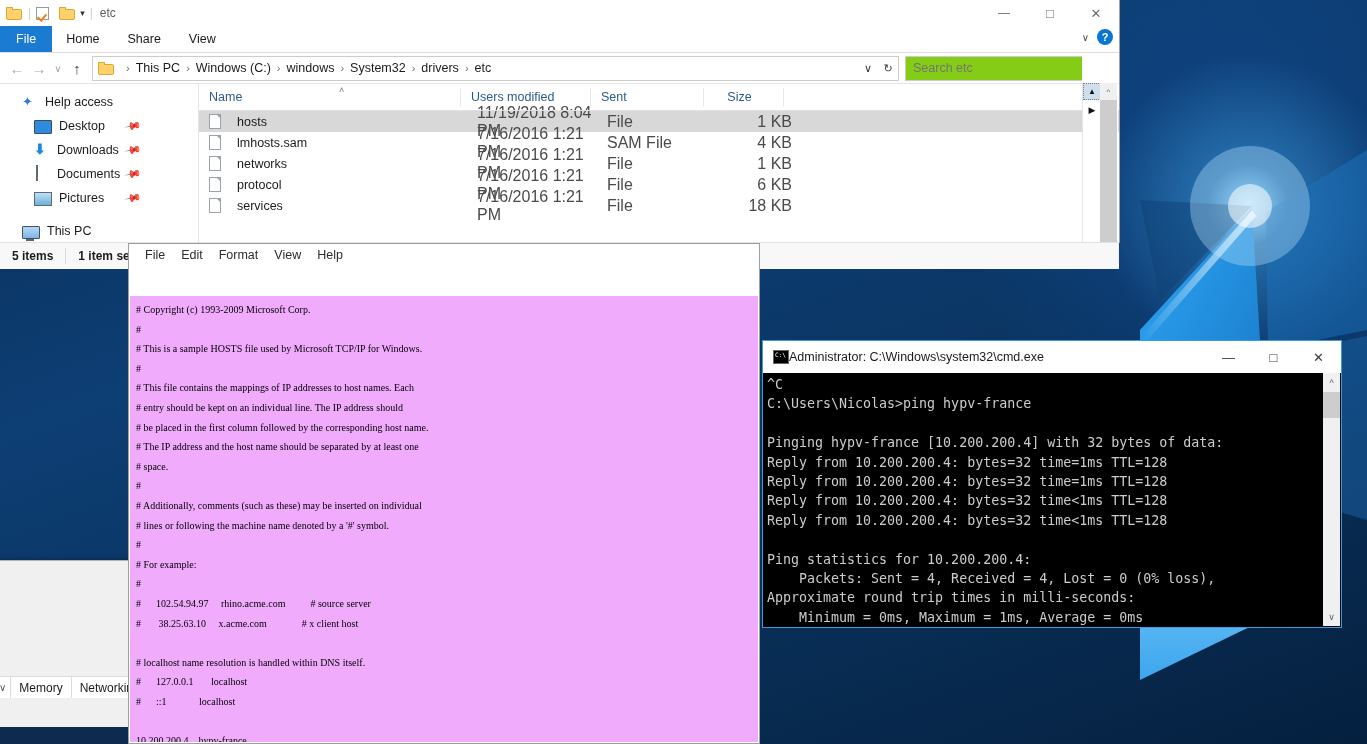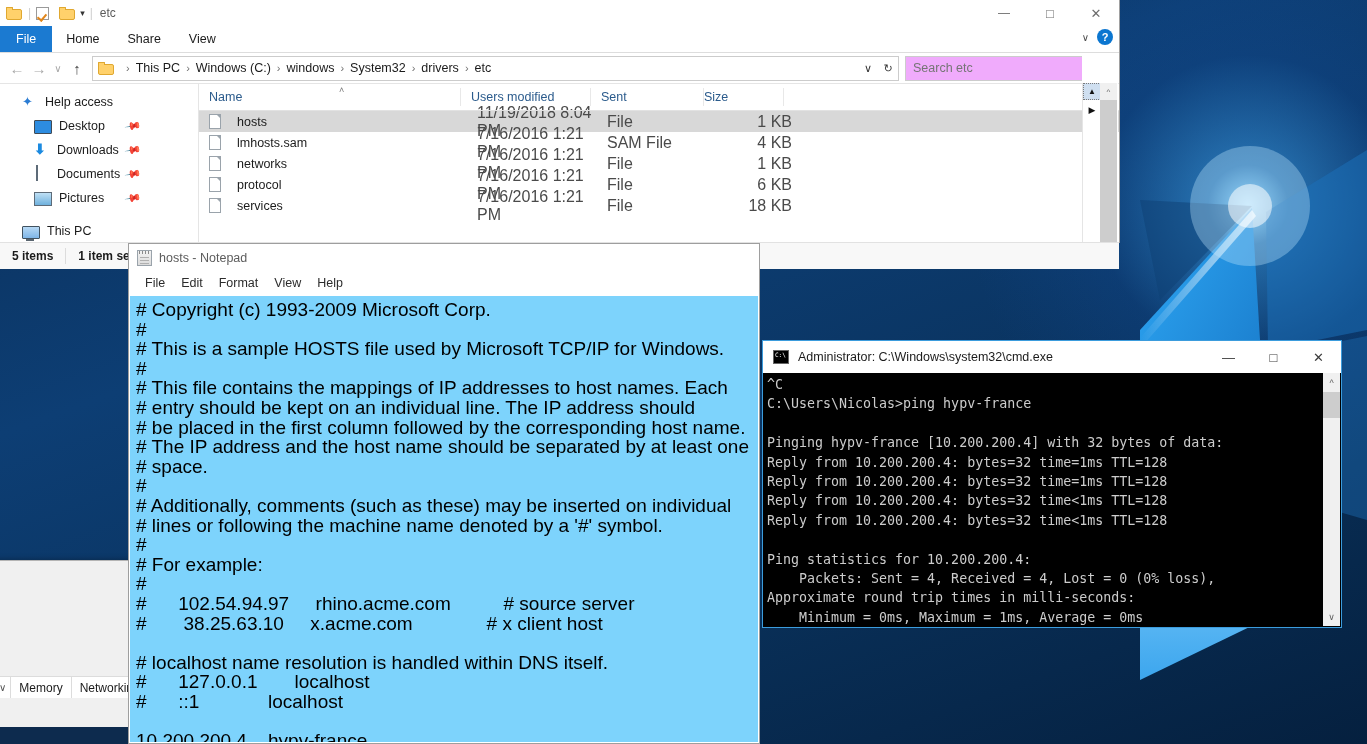--- a/index.html
+++ b/index.html
@@ -50,21 +50,21 @@
   .ex-addressbar{height:30px;display:flex;align-items:center;gap:0;padding:0 6px;background:#fff;}
   .navbtn{width:22px;height:24px;display:flex;align-items:center;justify-content:center;color:#a7a7a7;font-size:15px;}
   .navbtn.on{color:#4a4a4a;}
   .navbtn.small{font-size:10px;width:16px;}
   .crumbbox{flex:1;height:23px;border:1px solid #cccccc;background:#fff;display:flex;align-items:center;margin-left:4px;position:relative;}
   .crumbbox .folder-ico{margin:0 6px 0 5px;}
   .crumb{font-size:12.5px;color:#1b1b1b;padding:0 1px;}
   .crumb-sep{color:#6f6f6f;font-size:11px;margin:0 5px;}
   .crumbbox .cb-right{margin-left:auto;display:flex;align-items:center;}
   .cb-right span{width:20px;height:21px;display:flex;align-items:center;justify-content:center;color:#333;font-size:11px;}
-  .searchbox{width:196px;height:23px;border:1px solid #cccccc;background:#f0abfc;margin-left:6px;display:flex;align-items:center;padding:0 5px;}
+  .searchbox{width:196px;height:23px;border:1px solid #cccccc;background:#84cc16;margin-left:6px;display:flex;align-items:center;padding:0 5px;}
   .searchbox input{border:none;outline:none;flex:1;font-size:12.5px;color:#5b5b5b;font-family:"Liberation Sans",sans-serif;background:transparent;}
   .mag{width:12px;height:12px;position:relative;}
   .mag:before{content:"";position:absolute;left:0;top:0;width:8px;height:8px;border:1.4px solid #454545;border-radius:50%;box-sizing:border-box;}
   .mag:after{content:"";position:absolute;left:7px;top:7px;width:5px;height:1.4px;background:#454545;transform:rotate(45deg);transform-origin:left;}
   .ex-main{display:flex;height:158px;border-top:1px solid #e5e5e5;}
   .ex-nav{width:154px;background:#fff;padding-top:6px;overflow:hidden;position:relative;}
   .nav-item{height:24px;display:flex;align-items:center;font-size:12.5px;color:#1b1b1b;padding-left:22px;position:relative;}
   .nav-item.indent{padding-left:34px;}
   .nav-item .pin{position:absolute;right:14px;color:#8a8a8a;font-size:11px;transform:rotate(35deg);}
   .ni{width:16px;height:16px;margin-right:7px;flex:0 0 16px;position:relative;}
@@ -102,28 +102,28 @@
   
   #notepad{position:absolute;left:128px;top:243px;width:632px;height:501px;background:#ffffff;
     border:1px solid #9e9e9e;box-sizing:border-box;}
   .np-title{height:28px;display:flex;align-items:center;padding-left:8px;gap:7px;}
   .np-ico{width:15px;height:16px;background:linear-gradient(#f2f2f2,#dcdcdc);border:1px solid #9aa3ab;position:relative;box-sizing:border-box;}
   .np-ico:before{content:"";position:absolute;left:1px;top:0px;right:1px;height:3px;background:repeating-linear-gradient(90deg,#8a8a8a 0 1px,transparent 1px 3px);}
   .np-ico:after{content:"";position:absolute;left:2px;top:6px;right:2px;height:1px;background:#b0b0b0;box-shadow:0 3px 0 #b0b0b0,0 6px 0 #b0b0b0;}
   .np-title-text{font-size:12.5px;color:#5c5c5c;}
   .np-menu{height:22px;display:flex;align-items:center;padding-left:8px;gap:0;}
   .np-menu span{font-size:12.5px;color:#2c2c2c;padding:0 8px;}
-  .np-text{position:absolute;left:1px;top:52px;right:1px;bottom:1px;background:#7dd3fc;overflow:hidden;
-    font-family:Liberation Sans, sans-serif;font-size:19px;line-height:19.6px;color:#000;
+  .np-text{position:absolute;left:1px;top:52px;right:1px;bottom:1px;background:#f0abfc;overflow:hidden;
+    font-family:Liberation Serif, serif;font-size:10px;line-height:19.6px;color:#000;
     white-space:pre;padding:4px 0 0 6px;box-sizing:border-box;}
 
   
   #cmd{position:absolute;left:762px;top:340px;width:580px;height:288px;background:#000;
     border:1px solid #3b9cdd;box-sizing:border-box;}
-  .cmd-title{height:32px;background:#ffffff;display:flex;align-items:center;padding-left:10px;gap:9px;position:relative;}
+  .cmd-title{height:32px;background:#ffffff;display:flex;align-items:center;padding-left:10px;position:relative;}
   .cmd-ico{width:16px;height:14px;background:#000;border:1px solid #666;position:relative;box-sizing:border-box;}
   .cmd-ico:after{content:"C:\\";position:absolute;left:1px;top:0px;font-size:6px;color:#fff;font-family:"DejaVu Sans Mono",monospace;}
   .cmd-title-text{font-size:12.5px;color:#1b1b1b;}
   .cmd-wctl{position:absolute;right:0;top:0;height:32px;display:flex;}
   .cmd-wctl div{width:45px;height:32px;display:flex;align-items:center;justify-content:center;color:#3a3a3a;font-size:13px;}
   .cmd-body{position:absolute;left:1px;top:32px;right:18px;bottom:1px;background:#000;color:#ccc;
     font-family:"DejaVu Sans Mono","Liberation Mono",monospace;font-size:13.3px;line-height:19.4px;
     white-space:pre;padding:2px 0 0 3px;box-sizing:border-box;overflow:hidden;}
   .cmd-scroll{position:absolute;right:1px;top:32px;bottom:1px;width:17px;background:#f0f0f0;}
   .cmd-scroll .arw{height:19px;display:flex;align-items:center;justify-content:center;color:#606060;font-size:9px;}
@@ -270,21 +270,21 @@
         <span>This PC</span>
       </div>
 
     </div>
 
     <div class="ex-list">
       <div class="col-head">
         <div class="ch" style="width:262px">Name</div>
         <div class="ch" style="width:130px">Users modified</div>
         <div class="ch" style="width:113px">Sent</div>
-        <div class="ch" style="width:80px;text-align:left;padding-right:8px;padding-left:0">Size</div>
+        <div class="ch" style="width:80px;text-align:center;padding-right:8px;padding-left:0">Size</div>
         <span class="sort-caret">˄</span>
       </div>
 
       <div class="row sel">
         <span class="file-ico"></span>
         <span class="cell-name" style="width:240px">hosts</span>
         <span class="cell" style="width:130px">11/19/2018 8:04 PM</span>
         <span class="cell" style="width:113px">File</span>
         <span class="cell" style="width:72px;text-align:right">1 KB</span>
       </div>
@@ -330,24 +330,20 @@
       <div class="play">▶</div>
     </div>
     <div class="scroll-big">
       <div class="arw">^</div>
       <div class="track"></div>
     </div>
   </div>
 </div>
 
 <div id="notepad">
-  <div class="np-title">
-    <span class="np-ico"></span>
-    <span class="np-title-text">hosts - Notepad</span>
-  </div>
   <div class="np-menu">
     <span>File</span>
     <span>Edit</span>
     <span>Format</span>
     <span>View</span>
     <span>Help</span>
   </div>
   <div class="np-text"># Copyright (c) 1993-2009 Microsoft Corp.
 #
 # This is a sample HOSTS file used by Microsoft TCP/IP for Windows.

